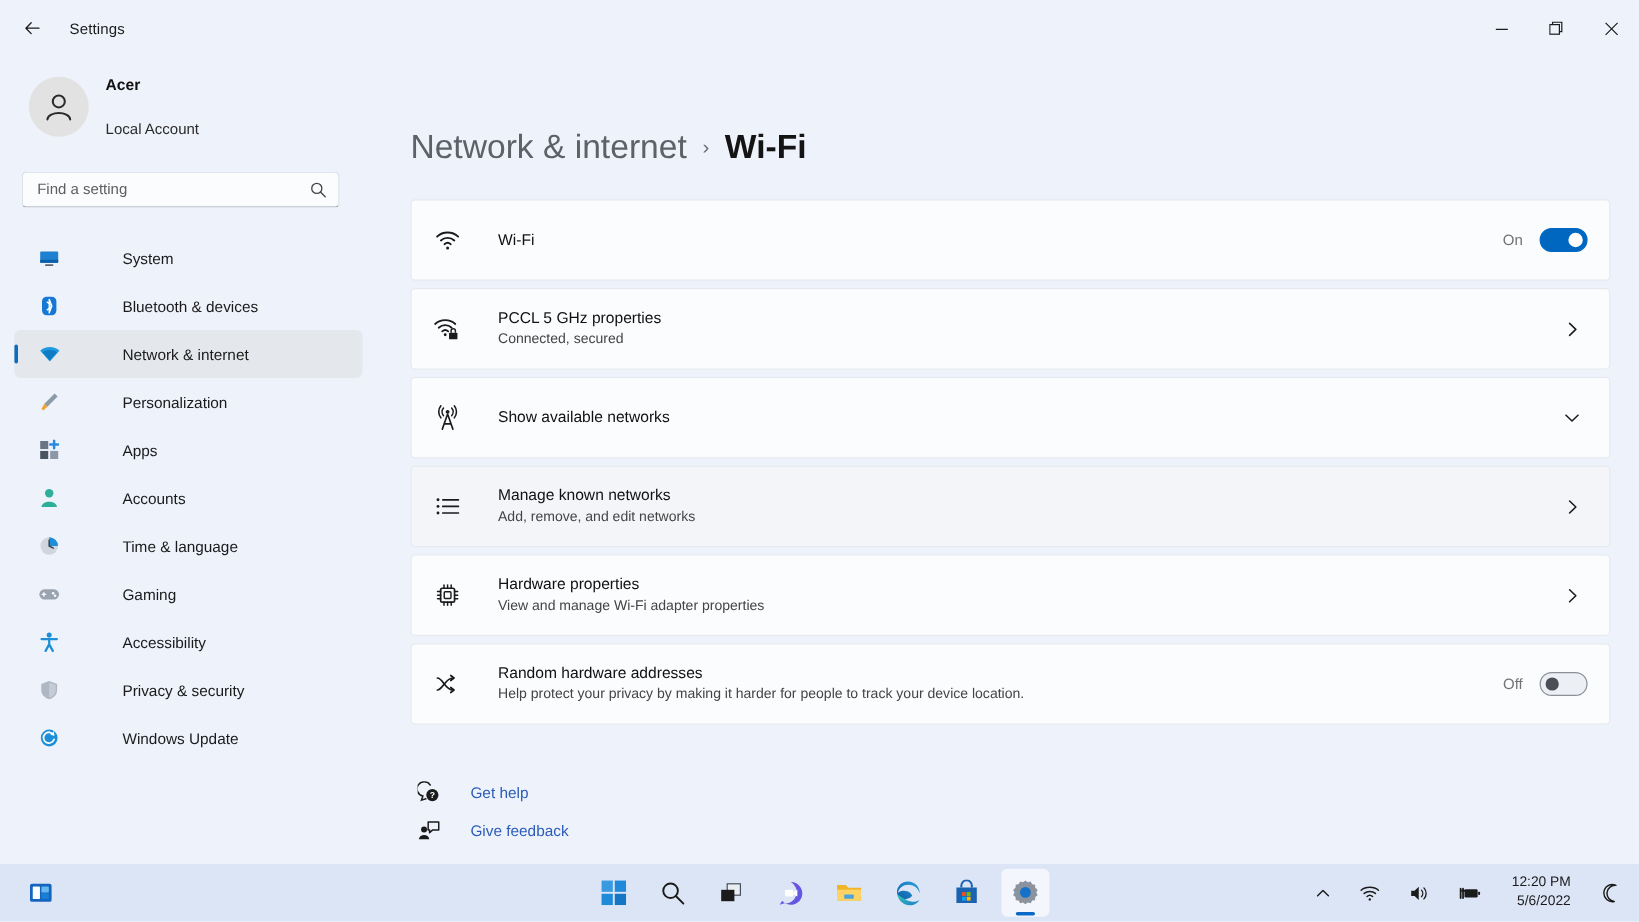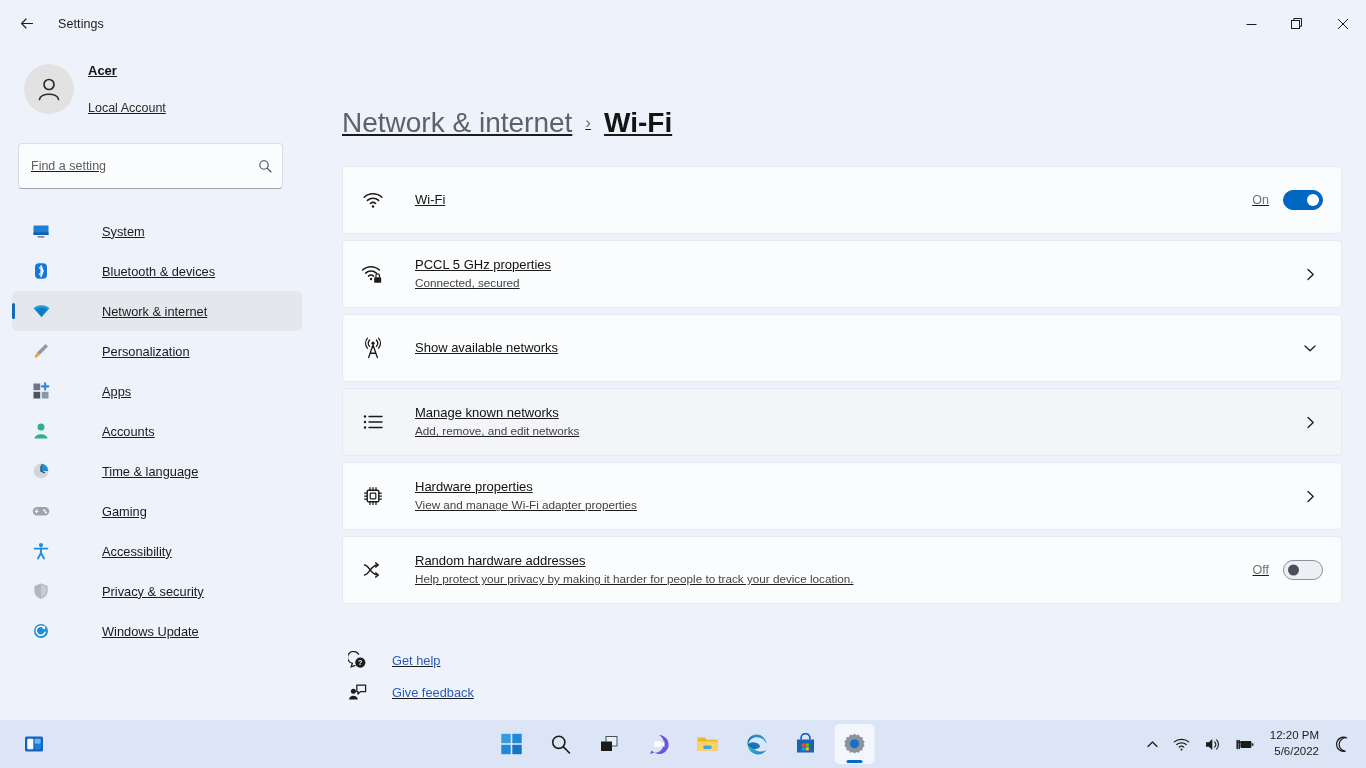--- a/index.html
+++ b/index.html
@@ -62,21 +62,20 @@
     cursor: pointer;
     font-size: 12px;
     color: #1b1b1b;
   }
 
   
   .shell {
     flex: 1 1 auto;
     display: flex;
     min-height: 0;
-    text-decoration: underline;
   }
 
   
   .sidebar {
     width: 320px;
     flex: 0 0 320px;
     padding: 0;
     overflow: hidden;
   }
   .account {
@@ -94,21 +93,21 @@
     background: #e2e2e2;
     display: flex; align-items: center; justify-content: center;
     flex: 0 0 50px;
   }
   .acc-text { margin-left: 14px; line-height: 1.35; }
   .acc-name { font-size: 13px; font-weight: bold; color: #111; }
   .acc-sub  { font-size: 12.5px; color: #2b2b2b; margin-top: 20px; }
 
   .searchbox {
     margin: 21px 0 0 18px;
-    width: 265px; height: 46px;
+    width: 265px; height: 30px;
     background: #fbfcfe;
     border: 1px solid #d8dde6;
     border-bottom: 1px solid #9ea4ae;
     border-radius: 4px;
     display: flex;
     align-items: center;
     padding: 0 10px 0 12px;
     cursor: text;
   }
   .searchbox input {
@@ -300,21 +299,21 @@
     transform: translateX(-50%);
     width: 16px; height: 3px;
     border-radius: 2px;
     background: #0a69c7;
   }
   .tray {
     position: absolute;
     right: 8px;
     display: flex;
     align-items: flex-start;
-    gap: 2px;
+    gap: 12px;
   }
   .tray-btn {
     height: 40px;
     padding: 0 6px;
     border-radius: 5px;
     display: flex; align-items: center; justify-content: center;
     cursor: pointer;
   }
   .clock {
     text-align: right;

